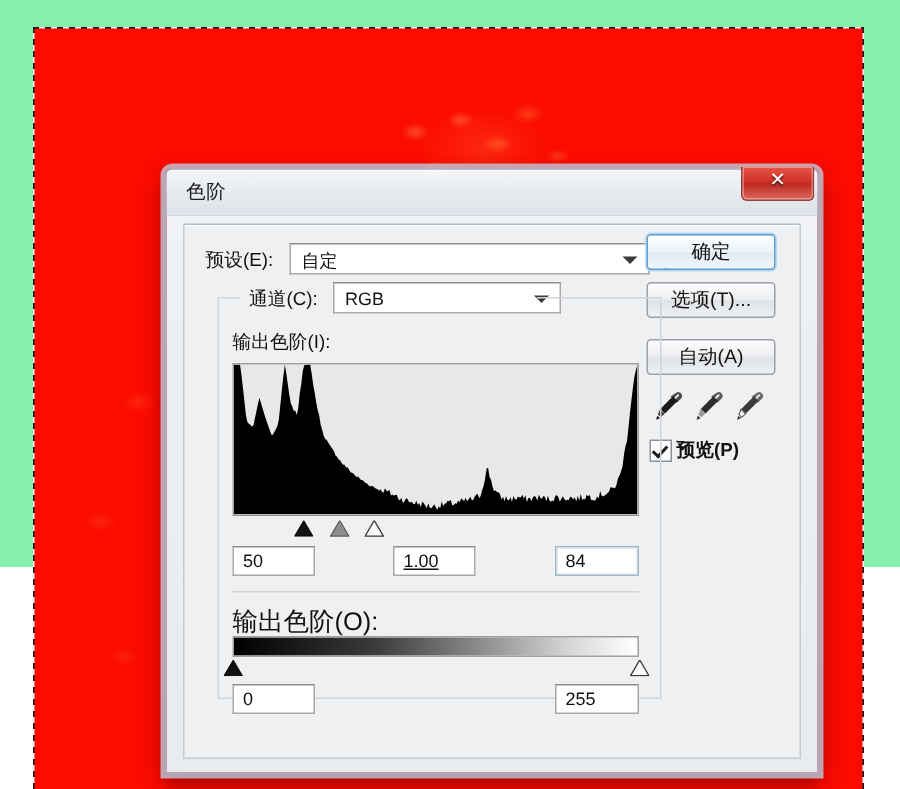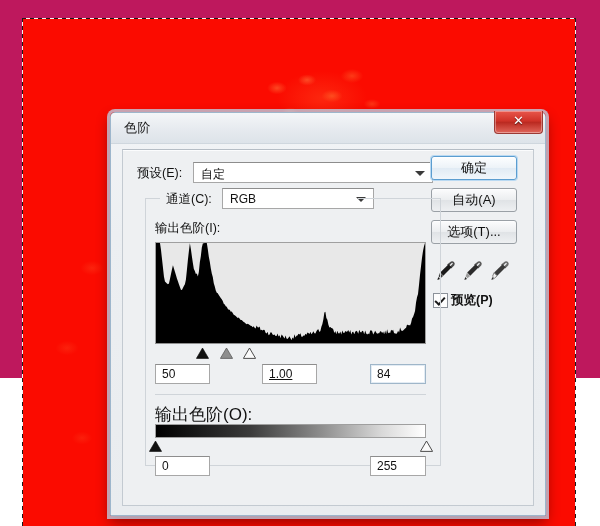--- a/index.html
+++ b/index.html
@@ -4,21 +4,21 @@
 <style>
   html, body {
     margin: 0; padding: 0;
     width: 600px; height: 526px;
     overflow: hidden;
     font-family: "Liberation Sans", "DejaVu Sans", sans-serif;
   }
   #root {
     position: relative;
     width: 600px; height: 378px;
-    background: #be185d;
+    background: #86efac;
   }
 
   
   #canvas-area {
     position: absolute;
     left: 22px; top: 18px;
     width: 554px; height: 508px;
     background: #fb0b00;
     overflow: hidden;
   }
@@ -329,22 +329,22 @@
               <rect x="6" y="7.5" width="7" height="1.6" fill="#2e2e2e"></rect>
               <rect x="1" y="12" width="3" height="3" fill="#2e2e2e"></rect>
               <rect x="6" y="12.5" width="5" height="1.6" fill="#2e2e2e"></rect>
               <path d="M13 12 l4 0 l-2 3 z" fill="#2e2e2e"></path>
             </svg>
           </div>
         </div>
 
         <div id="button-column">
           <div class="ps-button primary" id="ok-button">确定</div>
+          <div class="ps-button" id="options-button">选项(T)...</div>
           <div class="ps-button" id="auto-button">自动(A)</div>
-          <div class="ps-button" id="options-button">选项(T)...</div>
 
           <div id="eyedroppers">
             <div class="eyedropper" id="eyedropper-black">
               <svg viewBox="0 0 22 24" width="22" height="24" aria-hidden="true">
                 <path d="M16 3.6 a2.6 2.6 0 0 1 3.2 3.9 l-3 3 l-1.6-1.6 l3-3 a0.6 0.6 0 0 0 -0.9-0.9 l-3 3 l-1.6-1.6 z" fill="#4a4a4a"></path>
                 <path d="M13.6 6.2 l3.1 3.1 l-8.4 8.4 l-3.1 -3.1 z" fill="#1a1a1a"></path>
                 <path d="M5.0 14.8 l3.1 3.1 l-2.6 2.3 l-1.9 -1.9 z" fill="#3b3b3b"></path>
                 <path d="M3.2 19.1 l1.8 1.8 l-2.6 1.0 z" fill="#111"></path>
               </svg>
             </div>

